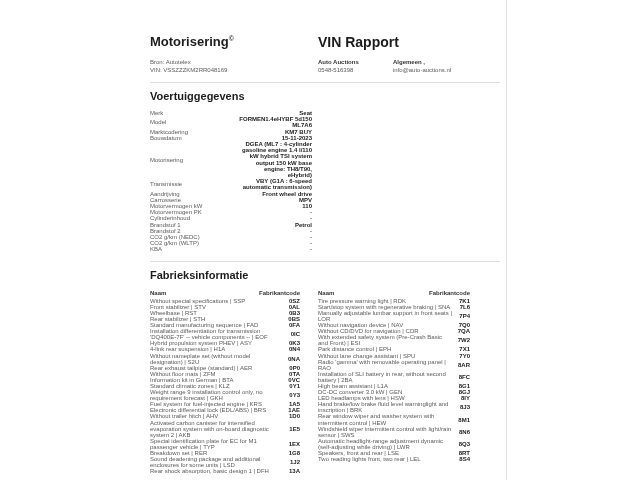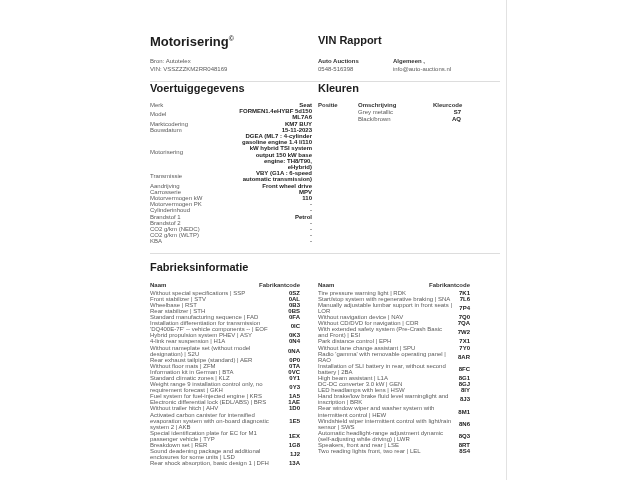--- a/index.html
+++ b/index.html
@@ -5,31 +5,31 @@
   * { box-sizing: border-box; margin: 0; padding: 0; }
   html,body { width:640px; height:480px; background:#ffffff; overflow:hidden;
     font-family:"Liberation Sans", sans-serif; color:#4d4d4d; }
   .page-edge { position:absolute; left:506px; top:0; width:1px; height:480px; background:#e2e2e2; }
   .sheet { position:absolute; left:150px; top:0; width:350px; }
 
   
   .hdr { display:flex; padding-top:34px; }
   .brand { width:168px; font-size:13px; font-weight:bold; color:#1c1c1c; }
   .brand sup { font-size:7px; }
-  .title { font-size:11px; font-weight:bold; color:#1c1c1c; }
+  .title { font-size:14px; font-weight:bold; color:#1c1c1c; }
   .meta { display:flex; margin-top:9px; font-size:6px; line-height:7.5px; color:#5a5a5a; }
   .meta-left { width:168px; }
   .meta-right { display:flex; }
   .meta-block { width:75px; }
   .meta-block.b2 { width:107px; }
   .meta-name { font-weight:bold; color:#333; }
   hr.sep { border:none; border-top:1px solid #ddd; margin:8px 0 0 0; }
 
   
-  .cols { display:flex; }
+  .cols { display:flex; margin-top:7px; }
   .col-l { width:162px; margin-right:6px; }
   .col-r { width:182px; }
   h2 { font-size:11px; font-weight:bold; color:#1c1c1c; margin:0 0 8px 0; }
 
   
   .vrow { display:flex; justify-content:space-between; align-items:center;
     font-size:6px; line-height:6.2px; }
   .vlabel { color:#5a5a5a; padding-right:4px; }
   .vvalue { font-weight:bold; color:#222; text-align:right; white-space:pre-line; }
 
@@ -170,43 +170,20 @@
     <div class="vlabel">CO2 g/km (WLTP)</div>
     <div class="vvalue">-</div>
   </div>
 
   <div class="vrow">
     <div class="vlabel">KBA</div>
     <div class="vvalue">-</div>
   </div>
 </div>
     </div>
-    <div class="col-r">
-      <h2>Kleuren</h2>
-      <div class="ktable">
-        <div class="krow khead">
-          <div class="k-pos">Positie</div>
-          <div class="k-oms">Omschrijving</div>
-          <div class="k-code">Kleurcode</div>
-        </div>
-        <div id="color-rows">
-  <div class="krow">
-    <div class="k-pos"></div>
-    <div class="k-oms">Grey metallic</div>
-    <div class="k-code">S7</div>
-  </div>
-
-  <div class="krow">
-    <div class="k-pos"></div>
-    <div class="k-oms">Black/brown</div>
-    <div class="k-code">AQ</div>
-  </div>
-</div>
-      </div>
-    </div>
   </div>
 
   <hr class="sep">
 
   <h2 class="fab-h2" style="margin-top:7px;">Fabrieksinformatie</h2>
 
   <div class="fab-wrap">
     <div class="fab-col l">
       <div class="fab-head">
         <div>Naam</div>

